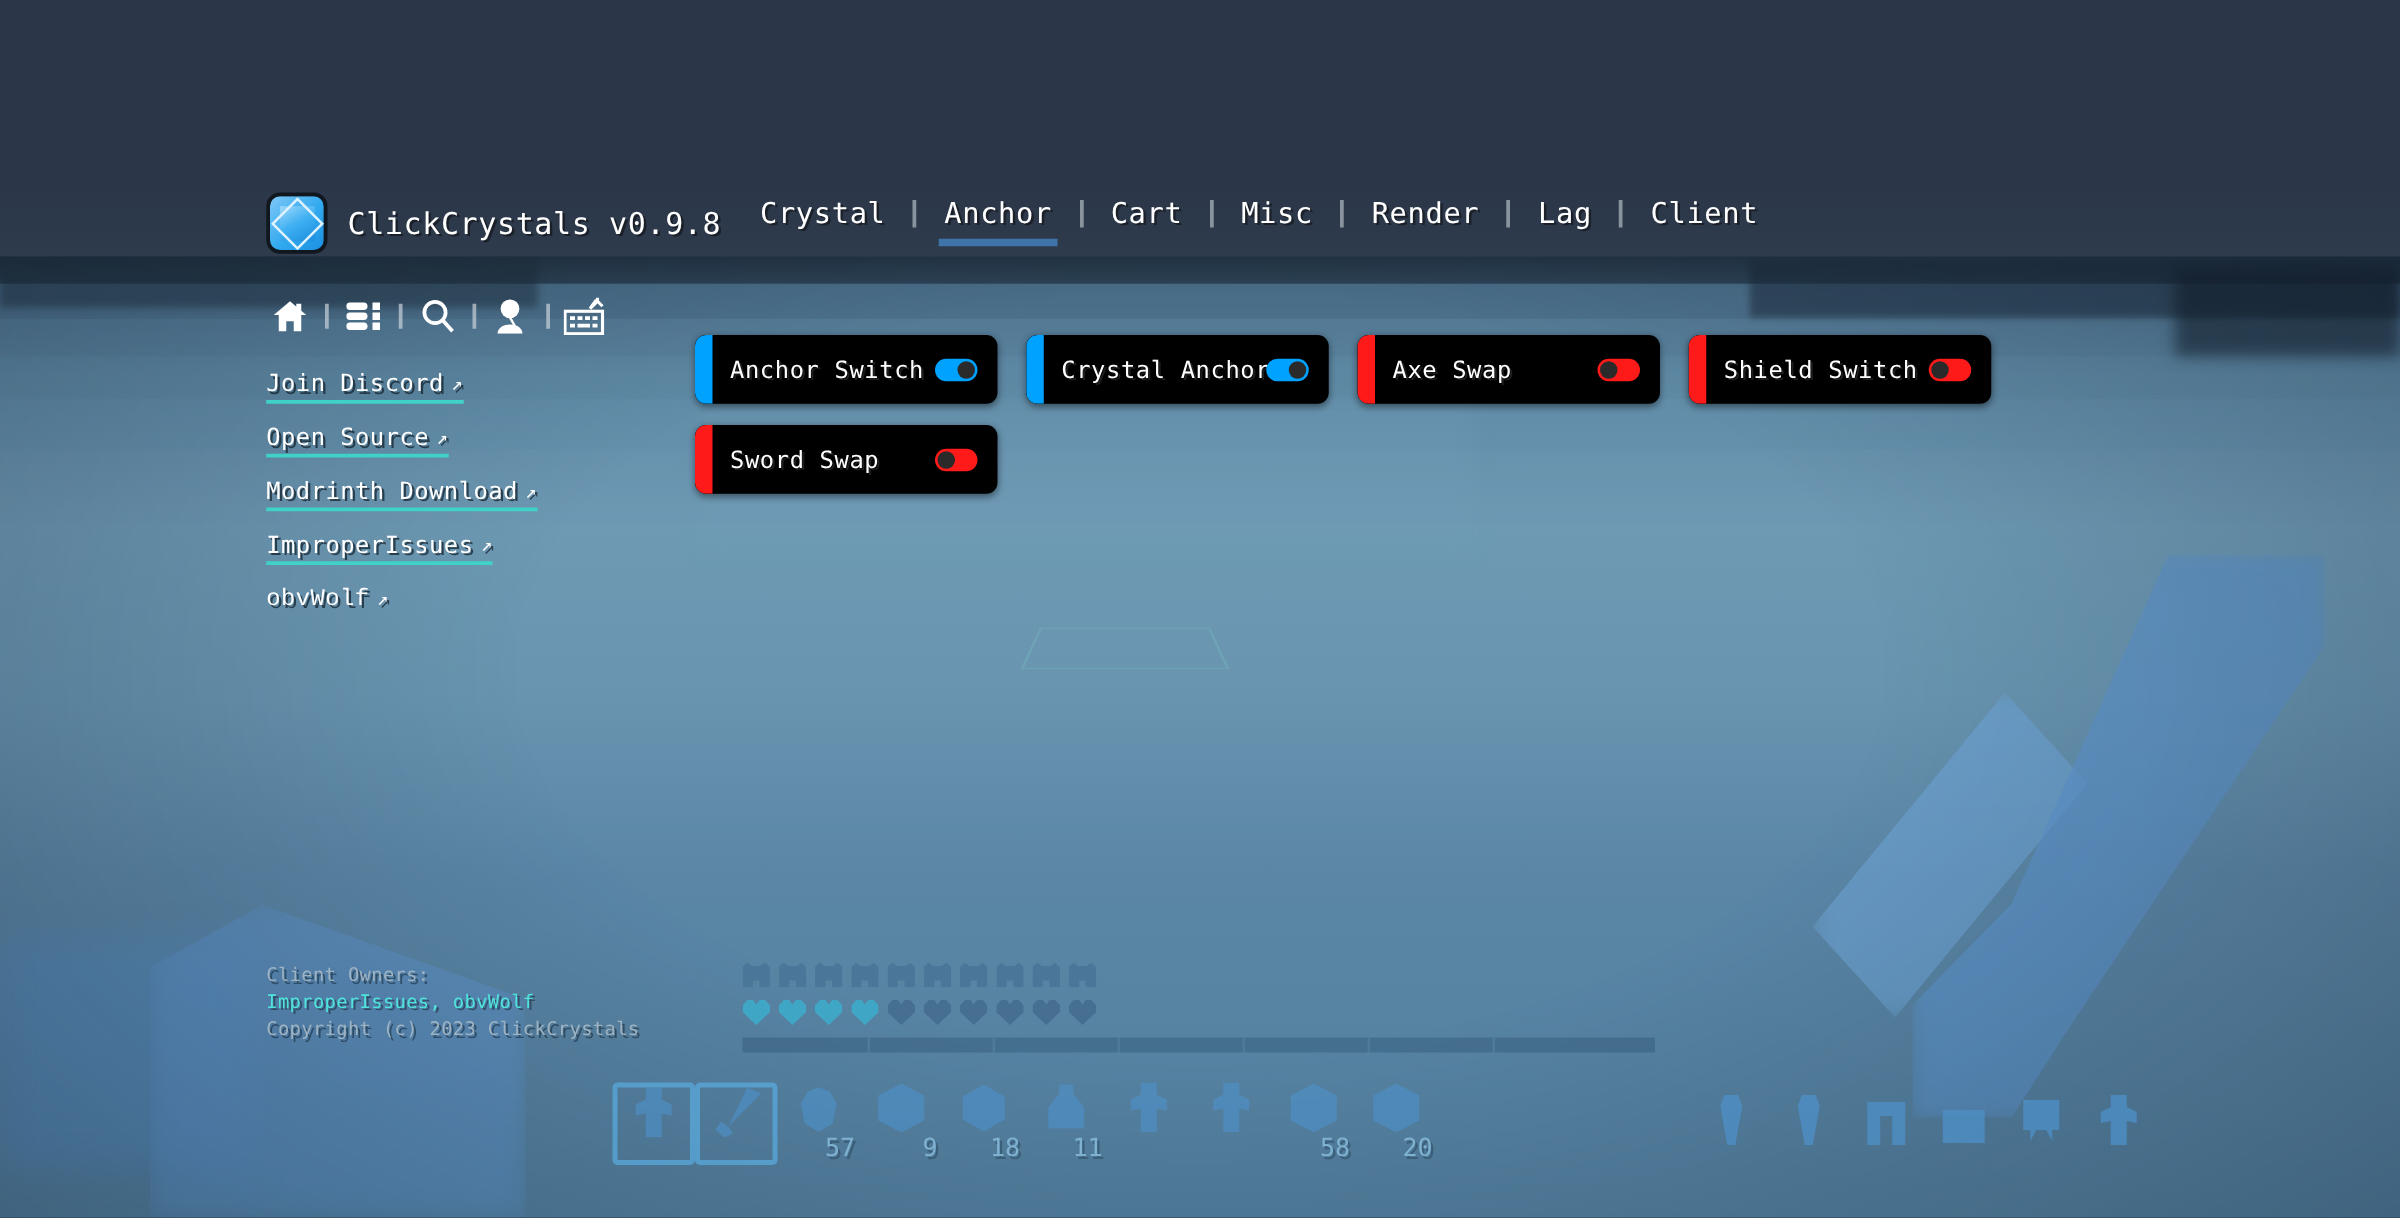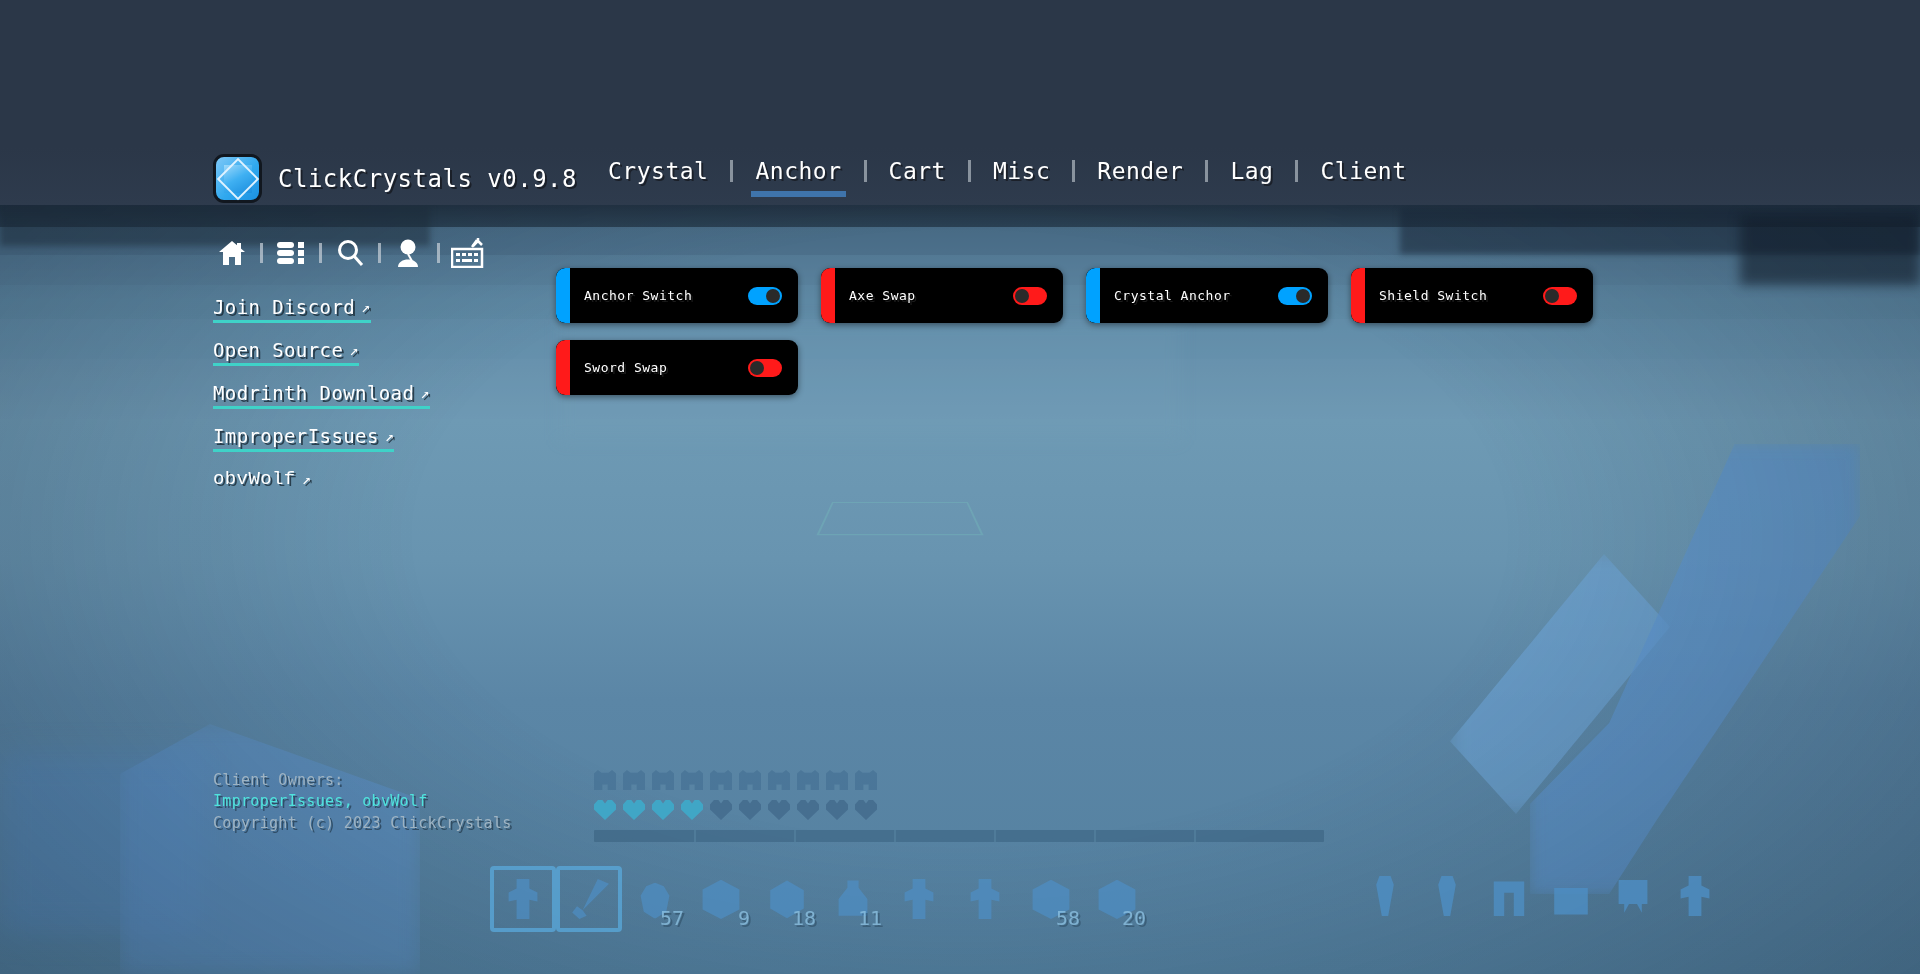--- a/index.html
+++ b/index.html
@@ -173,21 +173,21 @@
     overflow:hidden;
     box-shadow:0 2px 6px rgba(0,0,0,0.45);
     cursor:pointer;
   }
   .card .accent {
     position:absolute; left:0; top:0; bottom:0; width:14px;
     border-radius:9px 0 0 9px;
   }
   .card .cname {
     margin-left:28px;
-    color:#ffffff; font-size:13px; letter-spacing:0.5px;
+    color:#ffffff; font-size:19px; letter-spacing:0.5px;
     text-shadow:2px 2px 0 #1d1d1d;
     white-space:nowrap;
   }
   .card .toggle {
     position:absolute; right:16px; top:50%; margin-top:-9px;
     width:34px; height:18px; border-radius:9px;
   }
   .card .knob {
     position:absolute; top:2px; width:14px; height:14px;
     border-radius:50%; background:#2a2a2a;
@@ -227,21 +227,21 @@
     background:rgba(55,95,125,0.55); border-radius:1px;
   }
   #xpbar .seg { position:absolute; top:0; bottom:0; width:2px; background:rgba(90,135,165,0.5); }
 
   #hotbar {
     position:absolute; left:490px; top:122px;
     display:flex; gap:0px;
   }
   .slot {
     width:66px; height:66px;
-    display:flex; align-items:center; justify-content:center;
+    display:flex; align-items:flex-start; justify-content:center;
     position:relative;
   }
   .slot.sel { border:4px solid rgba(90,170,220,0.75); border-radius:4px; }
   .slot .item { opacity:0.72; }
   .slot .count {
     position:absolute; right:4px; bottom:2px;
     color:#8fc4e4; font-size:20px; text-shadow:2px 2px 0 rgba(25,50,70,0.5);
     opacity:0.75;
   }
   .mc-item {
@@ -419,31 +419,31 @@
 
     <div class="card">
       <span class="accent" style="background:#00a2ff"></span>
       <span class="cname">Anchor Switch</span>
       <span class="toggle on" style="background:#00a2ff">
         <span class="knob"></span>
       </span>
     </div>
 
     <div class="card">
+      <span class="accent" style="background:#00a2ff"></span>
+      <span class="cname">Crystal Anchor</span>
+      <span class="toggle on" style="background:#00a2ff">
+        <span class="knob"></span>
+      </span>
+    </div>
+
+    <div class="card">
       <span class="accent" style="background:#ff1a1a"></span>
       <span class="cname">Axe Swap</span>
       <span class="toggle off" style="background:#ff1a1a">
-        <span class="knob"></span>
-      </span>
-    </div>
-
-    <div class="card">
-      <span class="accent" style="background:#00a2ff"></span>
-      <span class="cname">Crystal Anchor</span>
-      <span class="toggle on" style="background:#00a2ff">
         <span class="knob"></span>
       </span>
     </div>
 
     <div class="card">
       <span class="accent" style="background:#ff1a1a"></span>
       <span class="cname">Shield Switch</span>
       <span class="toggle off" style="background:#ff1a1a">
         <span class="knob"></span>
       </span>

